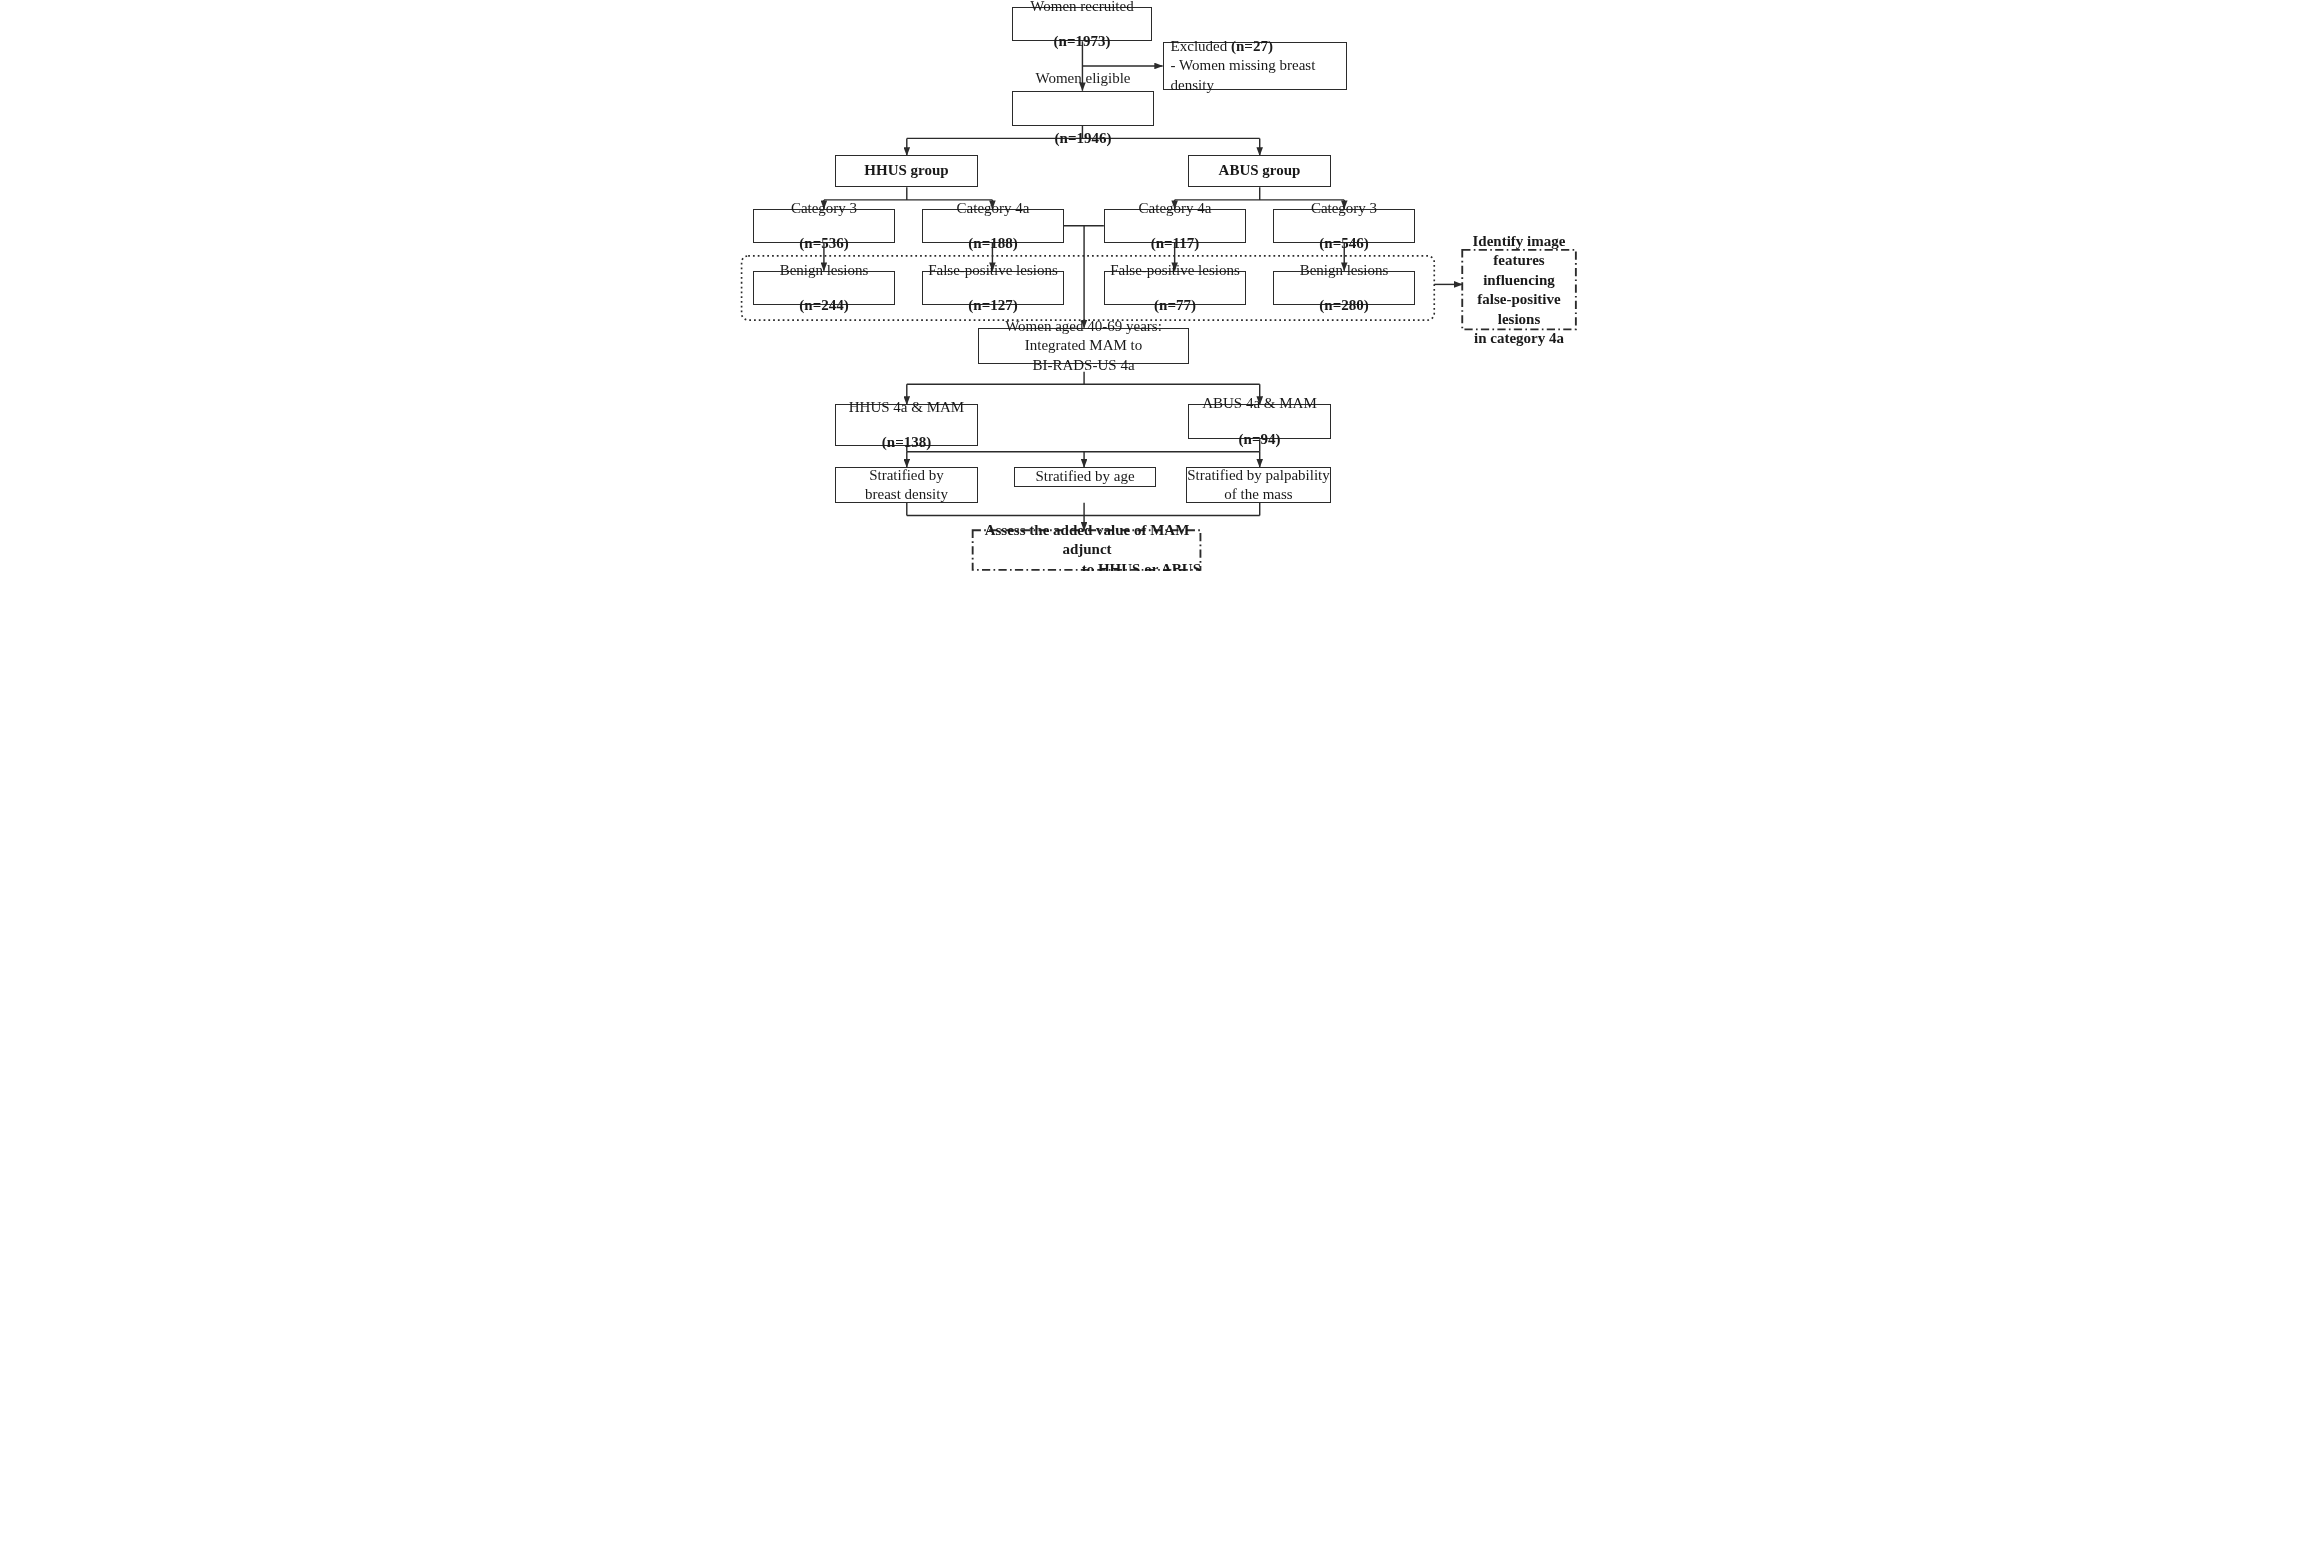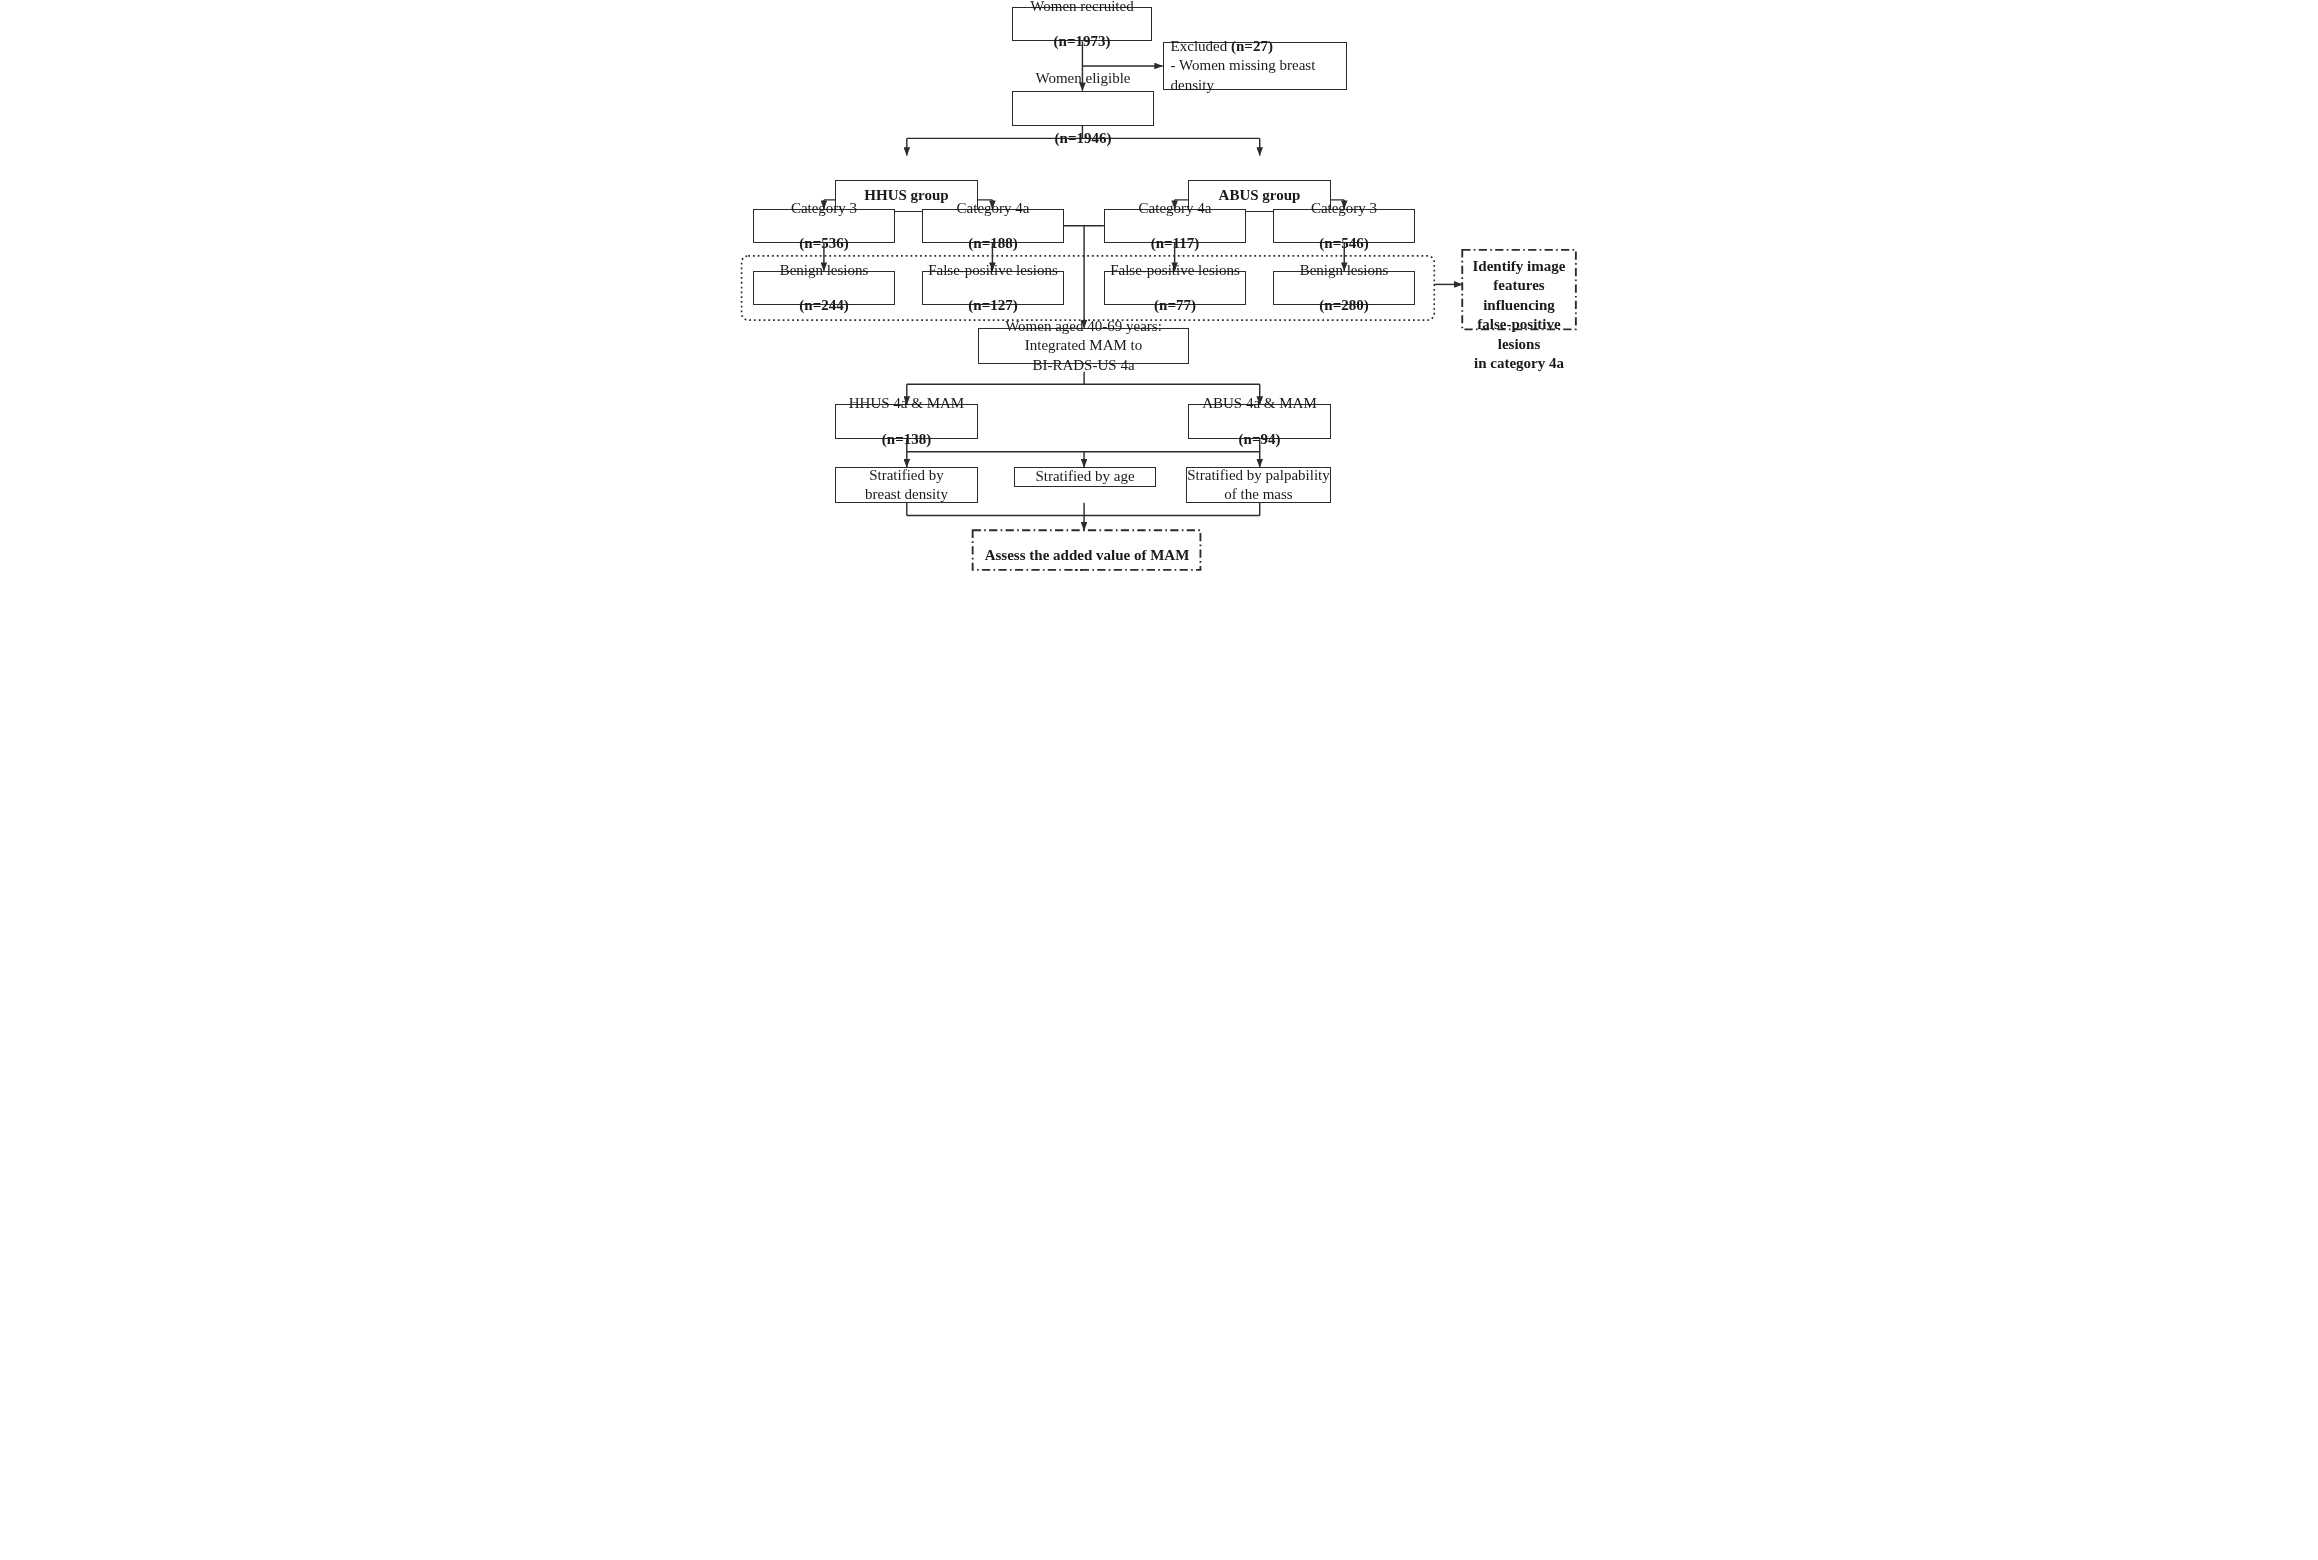--- a/index.html
+++ b/index.html
@@ -25,21 +25,21 @@
     background:var(--boxbg);
     border:1.6px solid var(--line);
     display:flex;flex-direction:column;align-items:center;justify-content:center;
     text-align:center;
     font-size:15px;line-height:1.3;color:var(--text);
     box-sizing:border-box;
   }
   .box .b{font-weight:700;margin-top:16px;}
   .box.noborder{border:none;background:transparent;}
   .box.leftalign{align-items:flex-start;text-align:left;padding:2.2px 6.6px;justify-content:center;}
-  .box.boldall{font-weight:700;margin-top:25px;}
+  .box.boldall{font-weight:700;}
 </style>
 </head>
 <body style="background: rgb(255, 255, 255);">
 
 <div class="canvas">
 
   <svg class="wires" width="848" height="571" viewBox="0 0 1545 1040" xmlns="http://www.w3.org/2000/svg">
     <defs>
       <marker id="ah" viewBox="0 0 16 12" refX="15" refY="6" markerWidth="16" markerHeight="12" orient="auto" markerUnits="userSpaceOnUse">
         <path d="M0,0 L16,6 L0,12 z"></path>
@@ -167,21 +167,21 @@
     <div>false-positive lesions</div>
     <div>in category 4a</div>
   </div>
 
   <div class="box" style="left:243px;top:328px;width:211px;height:36px;font-family:Liberation Serif, serif;">
     <div>Women aged 40-69 years:</div>
     <div>Integrated MAM to</div>
     <div>BI-RADS-US 4a</div>
   </div>
 
-  <div class="box" style="left:100px;top:404px;width:143px;height:35px;">
+  <div class="box" style="left:100px;top:404px;width:143px;height:42px;">
     <div>HHUS 4a &amp; MAM</div>
     <div class="b">(n=138)</div>
   </div>
 
   <div class="box" style="left:453px;top:404px;width:143px;height:35px;">
     <div>ABUS 4a &amp; MAM</div>
     <div class="b">(n=94)</div>
   </div>
 
   <div class="box" style="left:100px;top:467px;width:143px;height:36px;">

